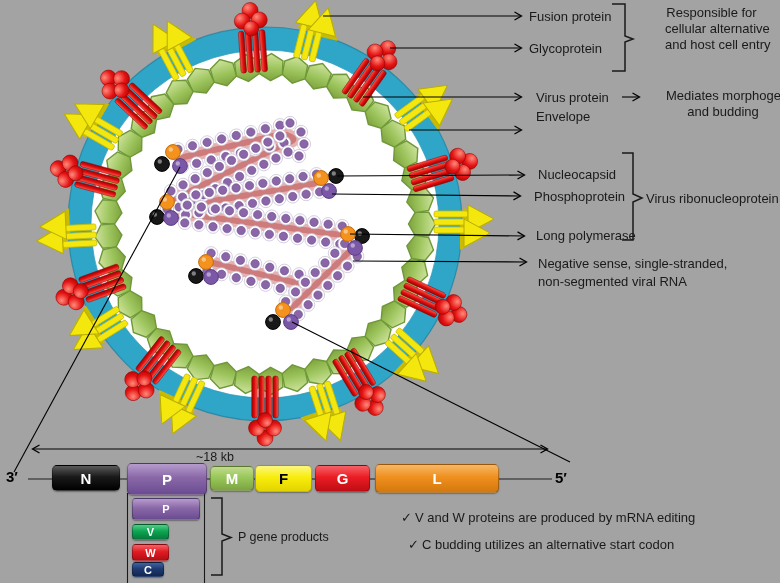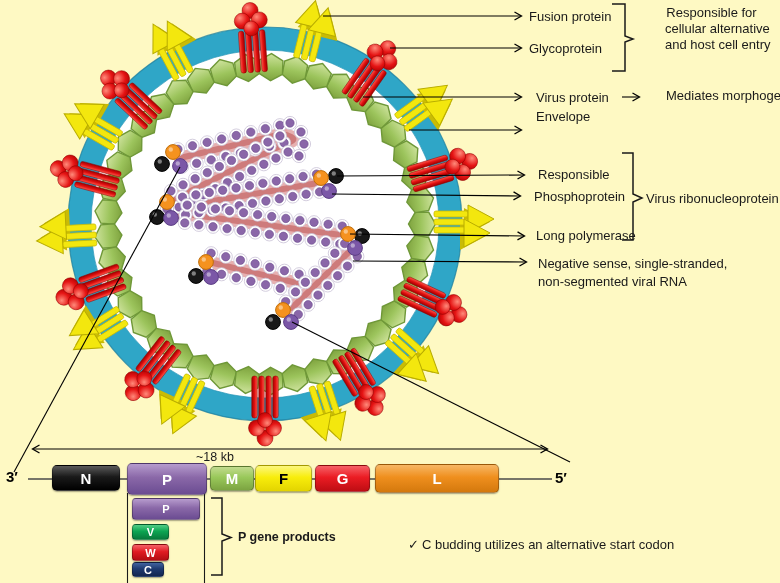--- a/index.html
+++ b/index.html
@@ -1,30 +1,30 @@
 <!DOCTYPE html>
 <html><head>
 <meta charset="utf-8">
 <style>
   html,body{margin:0;padding:0;background:#fff;}
-  .stage{position:relative;width:780px;height:583px;background:#fef9c3;overflow:hidden;
+  .stage{position:relative;width:780px;height:583px;background:#a3a3a3;overflow:hidden;
          font-family:"Liberation Sans", sans-serif;}
   #virus-svg{position:absolute;left:0;top:0;}
   .lbl{position:absolute;font-size:13px;color:#1a1a1a;white-space:nowrap;line-height:15px;}
   .blk{position:absolute;font-size:13px;color:#1a1a1a;text-align:center;line-height:16px;}
   .blk div{white-space:nowrap;margin-left:25px;}
   .prime{position:absolute;font-size:15px;font-weight:bold;color:#000;}
   .kb{position:absolute;font-size:12.5px;color:#1a1a1a;}
   .note{position:absolute;font-size:13px;color:#1a1a1a;white-space:nowrap;}
   .note .chk{margin-right:3px;}
   .gbox{position:absolute;border-radius:5px;display:flex;align-items:center;justify-content:center;
         font-weight:bold;font-size:15px;border:1px solid rgba(0,0,0,.28);
         box-shadow:0 1px 1.5px rgba(0,0,0,.35);}
   .gbox.small{font-size:11px;border-radius:4px;}
-  .pgene{position:absolute;font-size:12.5px;color:#1a1a1a;white-space:nowrap;font-weight:bold;}
+  .pgene{position:absolute;font-size:12.5px;color:#1a1a1a;white-space:nowrap;}
 </style>
 </head>
 <body>
 
 <div class="stage">
 
   <svg id="virus-svg" width="780" height="583">
       <defs>
         <marker id="ah" markerWidth="10" markerHeight="10" refX="7.5" refY="5" orient="auto" markerUnits="userSpaceOnUse">
           <path d="M1,1 L8,5 L1,9" stroke="#000" stroke-width="1.3" fill="none"></path>
@@ -589,38 +589,42 @@
 
   <div class="blk" style="left:640px;top:5px;width:118px">
     <div>Responsible for</div>
     <div>cellular alternative</div>
     <div>and host cell entry</div>
   </div>
 
   <div class="lbl" style="left:536px;top:90px">Virus protein</div>
   <div class="blk" style="left:641px;top:88px;width:139px;line-height:15.5px">
     <div>Mediates morphogenesis</div>
+    <div>and budding</div>
   </div>
 
   <div class="lbl" style="left:536px;top:109px">Envelope</div>
-  <div class="lbl" style="left:538px;top:167px">Responsible</div>
+  <div class="lbl" style="left:538px;top:167px">Nucleocapsid</div>
   <div class="lbl" style="left:534px;top:189px">Phosphoprotein</div>
   <div class="lbl" style="left:646px;top:191px">Virus ribonucleoprotein</div>
   <div class="lbl" style="left:536px;top:228px">Long polymerase</div>
 
   <div class="lbl" style="left:538px;top:255px;line-height:17.5px">
     <div>Negative sense, single-stranded,</div>
     <div>non-segmented viral RNA</div>
   </div>
 
   <div class="kb" style="left:196px;top:450px;width:110px">~18 kb</div>
   <div class="prime" style="left:6px;top:468px">3′</div>
   <div class="prime" style="left:555px;top:469px">5′</div>
   <div class="pgene" style="left:238px;top:530px">P gene products</div>
 
+  <div class="note" style="left:401px;top:510px">
+    <span class="chk">✓</span><span>V and W proteins are produced by mRNA editing</span>
+  </div>
   <div class="note" style="left:408px;top:537px">
     <span class="chk">✓</span><span>C budding utilizes an alternative start codon</span>
   </div>
 
   <div id="genome-layer">
       <div class="gbox" style="left: 52px; top: 465px; width: 66px; height: 24px; color: rgb(255, 255, 255); background: linear-gradient(rgb(90, 90, 90) 0%, rgb(26, 26, 26) 45%, rgb(0, 0, 0) 100%);">N</div>
       <div class="gbox" style="left: 127px; top: 463px; width: 78px; height: 30px; color: rgb(255, 255, 255); background: linear-gradient(rgb(182, 155, 205) 0%, rgb(138, 104, 168) 45%, rgb(107, 76, 146) 100%);">P</div>
       <div class="gbox" style="left: 210px; top: 466px; width: 42px; height: 23px; color: rgb(255, 255, 255); background: linear-gradient(rgb(194, 219, 142) 0%, rgb(153, 200, 90) 45%, rgb(124, 164, 65) 100%);">M</div>
       <div class="gbox" style="left: 255px; top: 465px; width: 55px; height: 25px; color: rgb(0, 0, 0); background: linear-gradient(rgb(252, 247, 125) 0%, rgb(248, 237, 11) 45%, rgb(227, 212, 0) 100%);">F</div>
       <div class="gbox" style="left: 315px; top: 465px; width: 53px; height: 25px; color: rgb(255, 255, 255); background: linear-gradient(rgb(246, 97, 103) 0%, rgb(235, 28, 35) 45%, rgb(190, 13, 19) 100%);">G</div>

